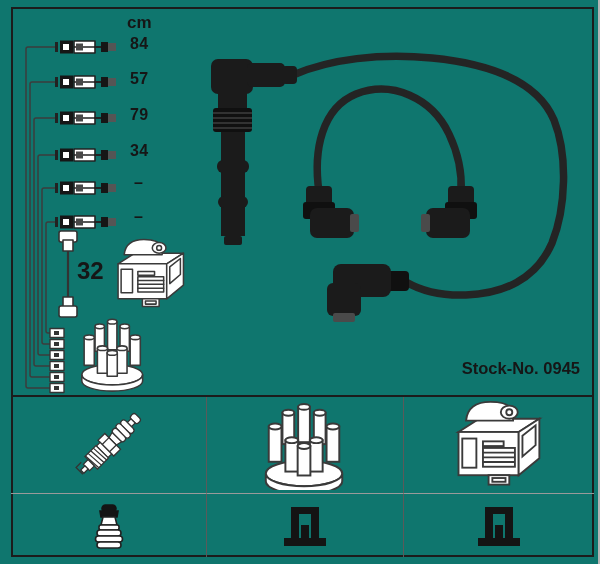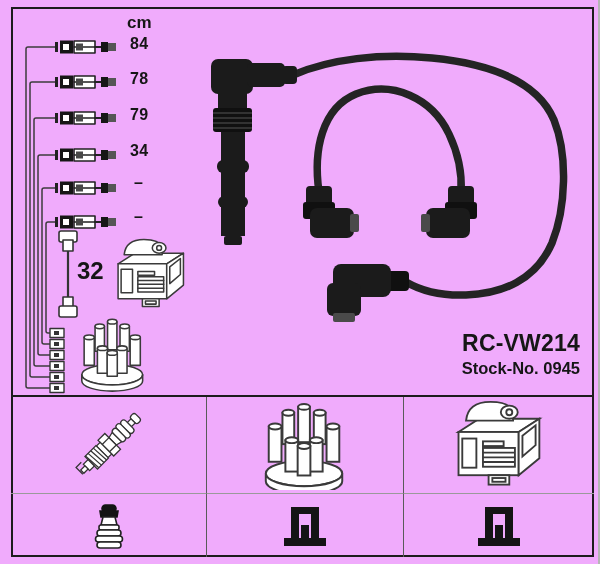--- a/index.html
+++ b/index.html
@@ -1,17 +1,17 @@
 <!DOCTYPE html>
 <html><head>
 <meta charset="utf-8">
 <style>
   html,body{margin:0;padding:0;width:600px;height:564px;overflow:hidden;background:#fff;
     font-family:"Liberation Sans",sans-serif;color:#161616;}
-  .page{position:absolute;inset:0;background:#f0abfc;}
+  .page{position:absolute;inset:0;background:#0f766e;}
   *{box-sizing:border-box;}
   .frame{position:absolute;left:11px;top:7px;width:583px;height:550px;border:2.5px solid #1c1c1c;}
   .edge-right{position:absolute;right:0;top:0;width:2px;height:100%;background:#b5b5b5;}
   .art{position:absolute;left:0;top:0;width:600px;height:564px;}
   .txt{position:absolute;font-weight:bold;white-space:nowrap;}
   .unit{left:127px;top:13px;font-size:17px;}
   .len{left:130px;font-size:16px;letter-spacing:0.3px;}
   .v0{top:35px}.v1{top:70px}.v2{top:106px}.v3{top:142px}
   .v4{top:174px;left:134px}.v5{top:208px;left:134px}
   .len32{left:77px;top:257px;font-size:24px;}
@@ -222,28 +222,27 @@
         <rect x="327" y="283" width="34" height="33" rx="6"></rect>
         <rect x="333" y="313" width="22" height="9" rx="2" fill="#4a4a4a"></rect>
       </g>
     </g>
   </svg>
 
   <div class="frame"></div>
 
   <div class="txt unit">cm</div>
   <div class="txt len v0">84</div>
-  <div class="txt len v1">78</div>
+  <div class="txt len v1">57</div>
   <div class="txt len v2">79</div>
   <div class="txt len v3">34</div>
   <div class="txt len v4">–</div>
   <div class="txt len v5">–</div>
   <div class="txt len32">32</div>
 
-  <div class="txt code">RC-VW214</div>
   <div class="txt stock">Stock-No. 0945</div>
 
   <div class="legend">
     <div class="cell">
       <svg width="116" height="92" viewBox="0 0 116 92">
         <g transform="translate(58,46) rotate(45) scale(0.74) translate(-22,-56)">
             <use href="#plug"></use>
           </g>
       </svg>
     </div>

